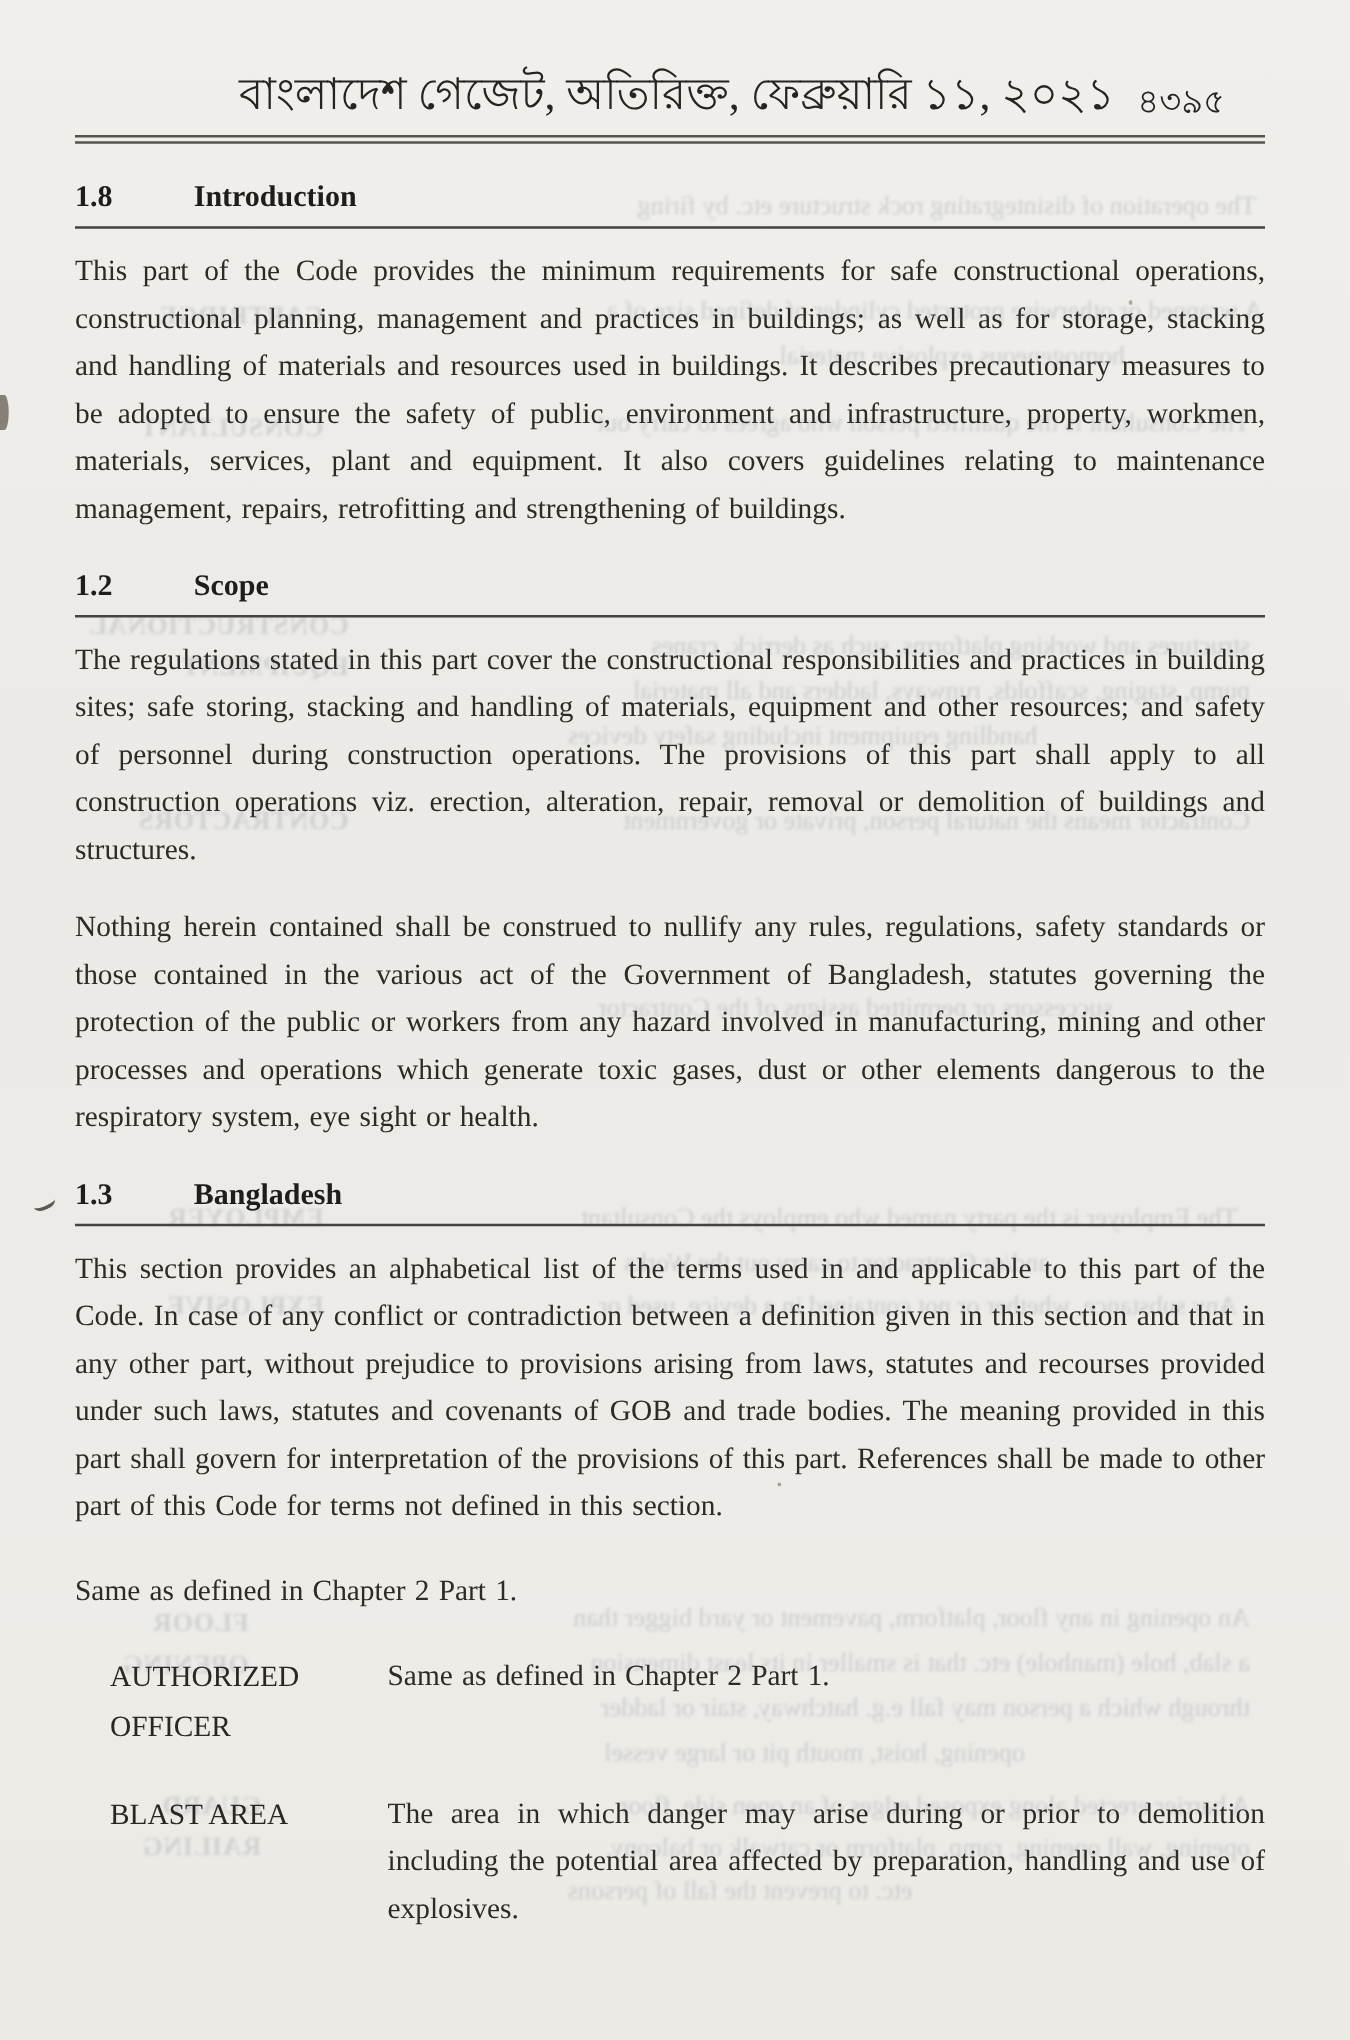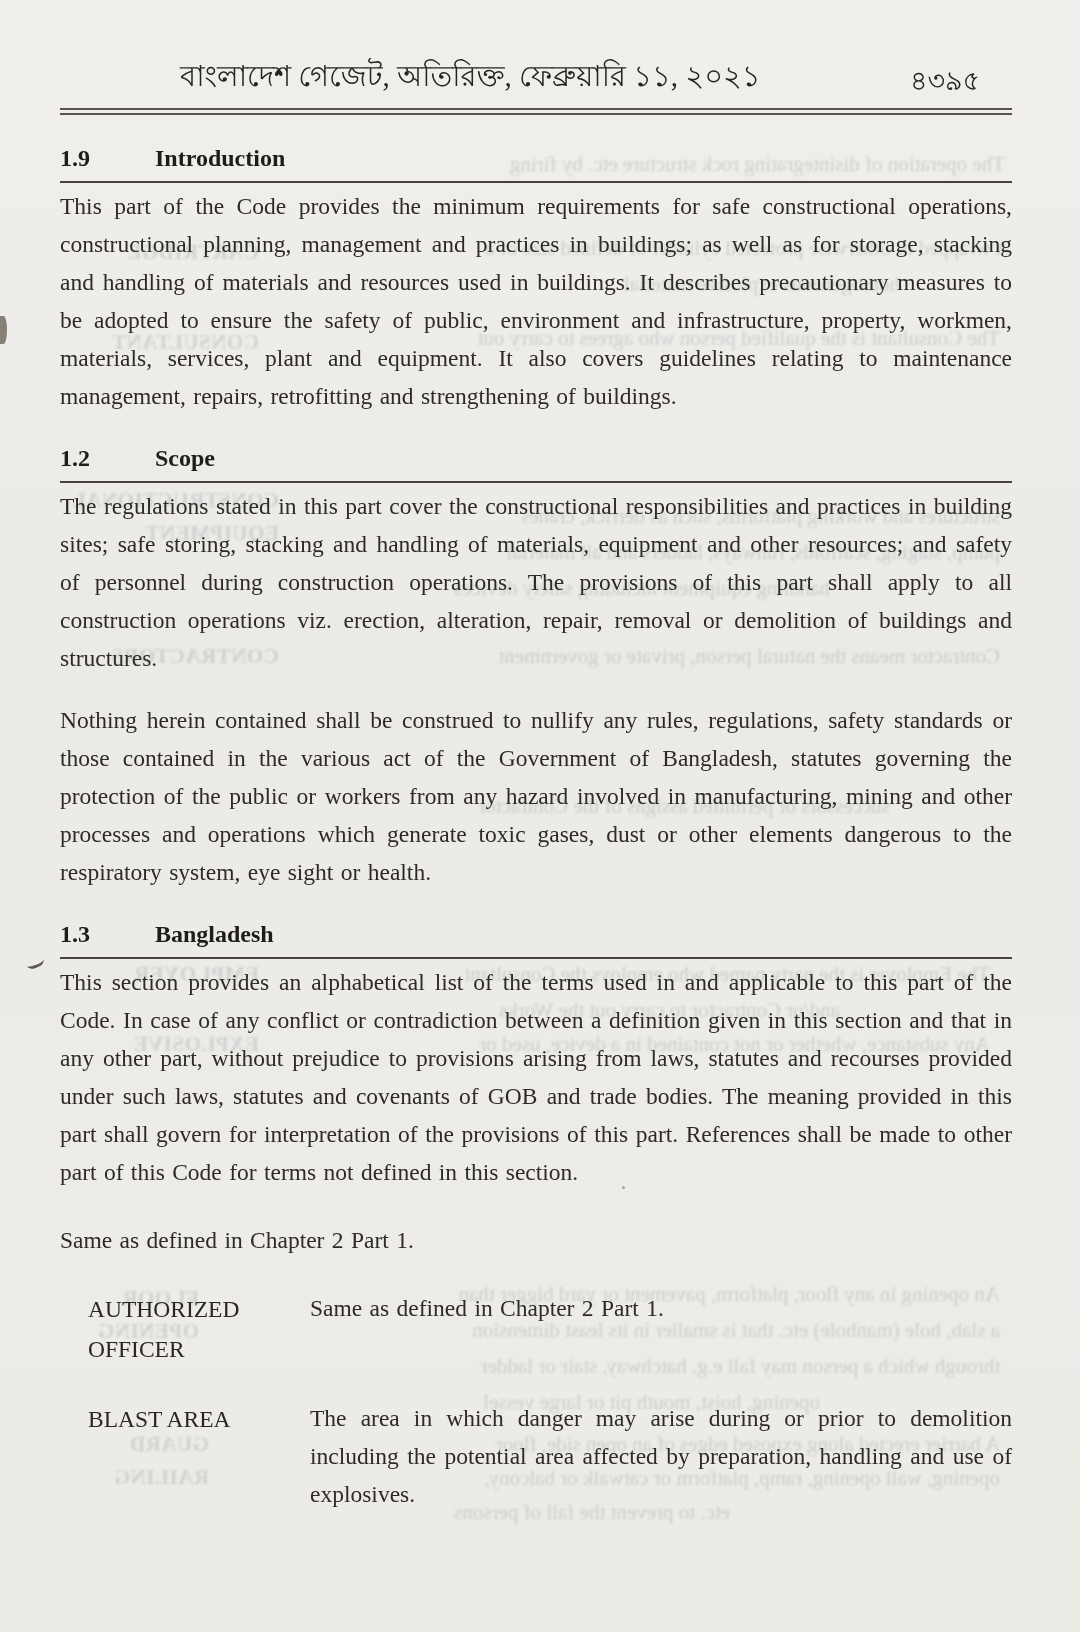--- a/index.html
+++ b/index.html
@@ -54,37 +54,37 @@
   
   .edge-blot{position:absolute;left:0;top:316px;width:7px;height:28px;background:#4e463c;border-radius:0 60% 60% 0;opacity:.65;z-index:2;}
   .pen-tick{position:absolute;left:26px;top:956px;width:18px;height:9px;border-bottom:3.5px solid #3a362f;border-radius:45%;transform:rotate(-22deg);opacity:.8;z-index:2;}
   .speck1{position:absolute;left:622px;top:1186px;width:3px;height:3px;background:#6b655c;border-radius:50%;opacity:.55;z-index:2;}
   .speck2{position:absolute;left:903px;top:240px;width:3px;height:4px;background:#6b655c;border-radius:50%;opacity:.5;z-index:2;}
 
   
   .content{position:relative;z-index:1;padding:58px 68px 0 60px;}
   .gz-header{position:relative;height:40px;}
   .gz-title{
-    text-align:left;font-size:29px;line-height:36px;color:#262420;
+    text-align:right;font-size:35px;line-height:36px;color:#262420;
     padding:0 120px;
   }
   .gz-pageno{position:absolute;right:32px;top:2px;font-size:27px;color:#262420;}
   .double-rule{
     margin-top:10px;height:3px;
     border-top:2px solid #57534c;border-bottom:2px solid #57534c;
   }
   .part-heading{
     margin-top:16px;text-align:right;
     font-weight:bold;font-size:27px;line-height:33px;color:#1e1c19;
   }
   .sec-head{display:flex;margin-top:27px;font-weight:bold;font-size:24px;line-height:32px;color:#1f1d1a;}
   .sec-num{width:95px;flex:0 0 95px;}
   .sec-rule{margin-top:7px;border-bottom:2.5px solid #454240;}
   .para{
-    margin-top:4px;
+    margin-top:15px;
     font-size:23.5px;line-height:38px;
     text-align:justify;word-spacing:1.5px;
     color:#2e2b27;
   }
   .para + .para{margin-top:21px;}
   .definitions{margin-top:30px;}
   .def-row{display:flex;margin-top:30px;}
   .def-term{flex:0 0 222px;padding-left:28px;font-size:23.5px;line-height:40px;color:#2a2723;}
   .def-text{flex:1;font-size:23.5px;line-height:38px;text-align:justify;word-spacing:1.5px;color:#2e2b27;font-family:Liberation Serif, serif;}
 </style>
@@ -132,21 +132,21 @@
 
     <div class="gz-header">
       <div class="gz-title">বাংলাদেশ গেজেট, অতিরিক্ত, ফেব্রুয়ারি ১১, ২০২১</div>
       <div class="gz-pageno">৪৩৯৫</div>
     </div>
     <div class="double-rule"></div>
 
 
     <section>
       <div class="sec-head">
-        <span class="sec-num">1.9</span>
+        <span class="sec-num">1.8</span>
         <span class="sec-title">Introduction</span>
       </div>
       <div class="sec-rule"></div>
       <p class="para">This part of the Code provides the minimum requirements for safe constructional operations, constructional planning, management and practices in buildings; as well as for storage, stacking and handling of materials and resources used in buildings. It describes precautionary measures to be adopted to ensure the safety of public, environment and infrastructure, property, workmen, materials, services, plant and equipment. It also covers guidelines relating to maintenance management, repairs, retrofitting and strengthening of buildings.</p>
     </section>
 
     <section>
       <div class="sec-head">
         <span class="sec-num">1.2</span>
         <span class="sec-title">Scope</span>

